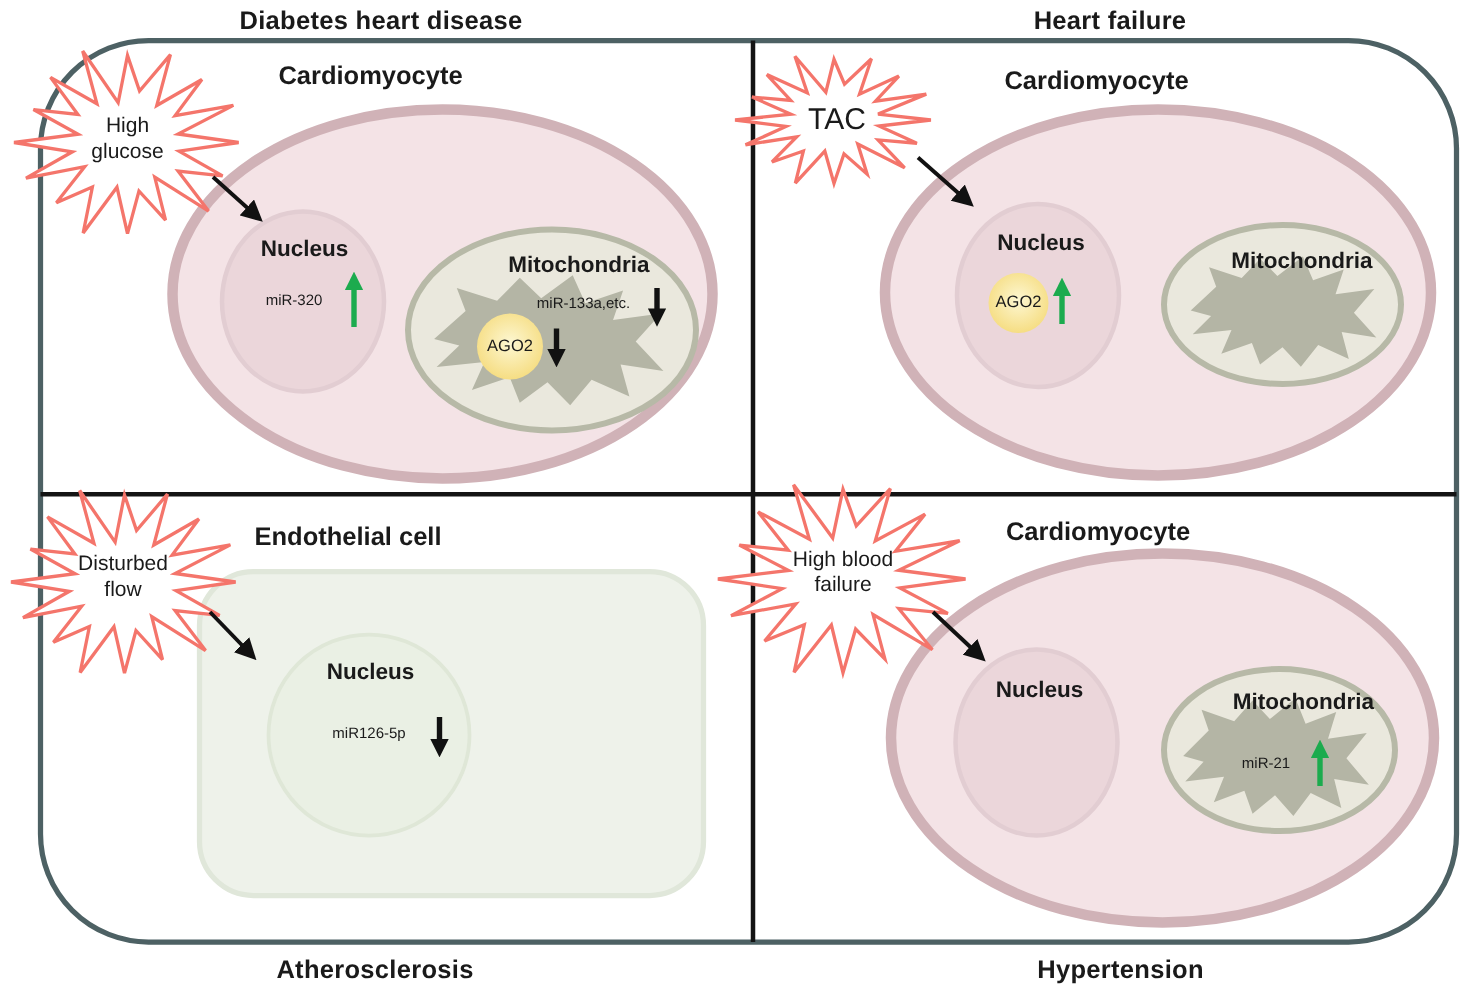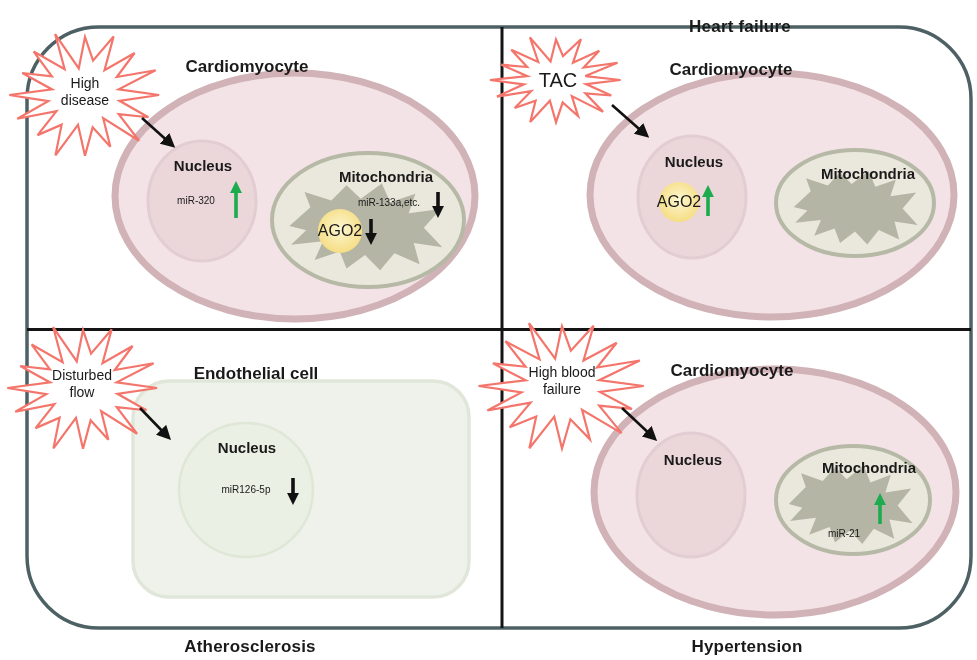--- a/index.html
+++ b/index.html
@@ -13,25 +13,25 @@
   #shapes{position:absolute;left:0;top:0;width:977px;height:660px;}
   .t{
     position:absolute;
     transform:translate(-50%,-50%);
     white-space:nowrap;
     color:#1a1a1a;
     text-align:center;
     line-height:1.15;
   }
   .disease-title{font-size:17px;font-weight:bold;letter-spacing:.2px;}
-  .cell-label{font-size:17px;font-weight:bold;margin-top:16px;}
+  .cell-label{font-size:17px;font-weight:bold;}
   .organ-label{font-size:15px;font-weight:bold;}
   .marker{font-size:10px;}
   .star-text{font-size:14px;line-height:1.2;}
-  .ago2-label{font-size:16px;}
+  .ago2-label{font-size:11px;}
 </style>
 </head>
 <body>
 
 <div id="canvas">
 
   <svg id="shapes" viewBox="0 0 977 660">
     <defs>
       <radialGradient id="ago2grad" cx="50%" cy="45%" r="60%">
         <stop offset="0%" stop-color="#fdf7d2"></stop>
@@ -90,50 +90,51 @@
       <ellipse cx="775" cy="492" rx="181" ry="123" fill="#f4e3e6" stroke="#d0b2b7" stroke-width="7"></ellipse>
       <ellipse cx="691" cy="495" rx="54" ry="62" fill="#ebd6da" stroke="#e2cdd2" stroke-width="3"></ellipse>
       <ellipse cx="853" cy="500" rx="77" ry="54" fill="#eae8dd" stroke="#b7b9a7" stroke-width="4"></ellipse>
       <use href="#mitoblob" transform="translate(850,504) scale(0.68,0.77) translate(-100,-60)" fill="#b4b5a5"></use>
     </g>
     <use href="#starburst" transform="translate(562,386) scale(0.86,0.68) translate(-100,-100)" fill="#ffffff" stroke="#f4756b" stroke-width="2.2"></use>
     <path d="M622,408 L654,438" stroke="#111111" stroke-width="2.6" marker-end="url(#ah-blk)"></path>
     <path d="M880,524 L880,498" stroke="#1cab4e" stroke-width="3.6" marker-end="url(#ah-grn)"></path>
   </svg>
 
+  <div class="t disease-title" style="left:254px;top:14px">Diabetes heart disease</div>
   <div class="t cell-label" style="left:247px;top:51px">Cardiomyocyte</div>
   <div class="t star-text" style="left:85px;top:92px">
     <div>High</div>
-    <div>disease</div>
+    <div>glucose</div>
   </div>
   <div class="t organ-label" style="left:203px;top:166px">Nucleus</div>
   <div class="t marker" style="left:196px;top:201px">miR-320</div>
   <div class="t organ-label" style="left:386px;top:177px">Mitochondria</div>
   <div class="t marker" style="left:389px;top:203px">miR-133a,etc.</div>
   <div class="t ago2-label" style="left:340px;top:231px">AGO2</div>
 
-  <div class="t disease-title" style="left:740px;top:27px">Heart failure</div>
+  <div class="t disease-title" style="left:740px;top:14px">Heart failure</div>
   <div class="t cell-label" style="left:731px;top:54px">Cardiomyocyte</div>
   <div class="t star-text" style="left:558px;top:80px;font-size:20px">TAC</div>
   <div class="t organ-label" style="left:694px;top:162px">Nucleus</div>
   <div class="t ago2-label" style="left:679px;top:202px">AGO2</div>
   <div class="t organ-label" style="left:868px;top:174px">Mitochondria</div>
 
-  <div class="t cell-label" style="left:256px;top:358px">Endothelial cell</div>
+  <div class="t cell-label" style="left:232px;top:358px">Endothelial cell</div>
   <div class="t star-text" style="left:82px;top:384px">
     <div>Disturbed</div>
     <div>flow</div>
   </div>
   <div class="t organ-label" style="left:247px;top:448px">Nucleus</div>
   <div class="t marker" style="left:246px;top:490px">miR126-5p</div>
   <div class="t disease-title" style="left:250px;top:647px">Atherosclerosis</div>
 
   <div class="t cell-label" style="left:732px;top:355px">Cardiomyocyte</div>
   <div class="t star-text" style="left:562px;top:381px">
     <div>High blood</div>
     <div>failure</div>
   </div>
   <div class="t organ-label" style="left:693px;top:460px">Nucleus</div>
   <div class="t organ-label" style="left:869px;top:468px">Mitochondria</div>
-  <div class="t marker" style="left:844px;top:534px">miR-21</div>
+  <div class="t marker" style="left:844px;top:510px">miR-21</div>
   <div class="t disease-title" style="left:747px;top:647px">Hypertension</div>
 
 </div>
 
 </body></html>

